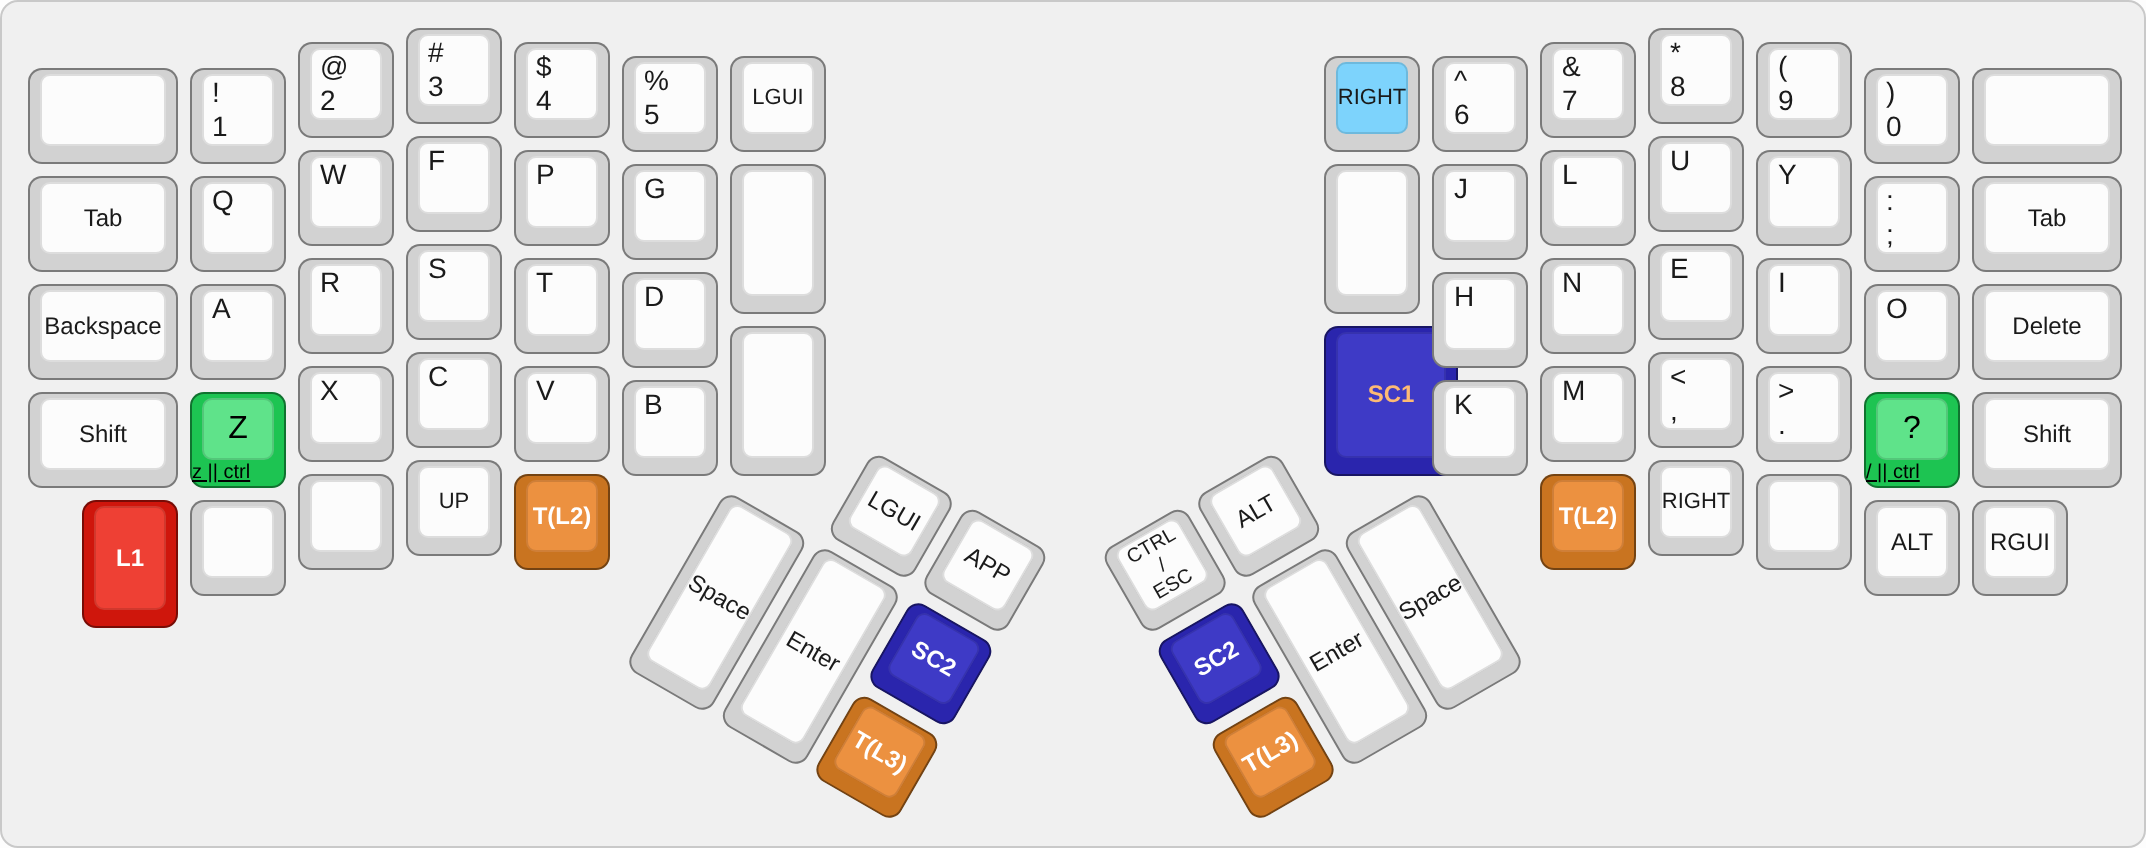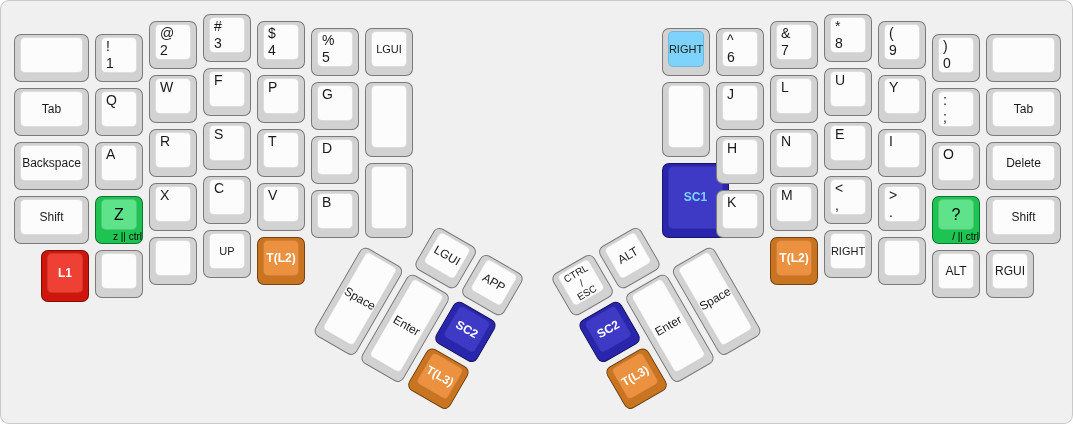--- a/index.html
+++ b/index.html
@@ -9,22 +9,22 @@
   .key{position:absolute;box-sizing:border-box;border:1px solid rgba(0,0,0,.42);
        border-radius:7px;}
   .cap{position:absolute;left:5px;right:5px;top:2px;bottom:8px;box-sizing:border-box;
        border:1px solid rgba(0,0,0,.12);border-radius:5px;}
   .cap.short{bottom:13px;}
   .lab{position:absolute;white-space:pre;}
   .lab.tl{top:0px;left:4px;}
   .lab.bl{bottom:1px;left:4px;}
   .ctr{position:absolute;left:0;right:0;top:0;bottom:0;display:flex;align-items:center;
        justify-content:center;text-align:center;white-space:pre-line;}
-  .front{position:absolute;bottom:0;left:0;right:0;text-align:right;
-         font-size:10px;line-height:12px;}
+  .front{position:absolute;bottom:0;left:0;right:0;text-align:left;
+         font-size:10px;line-height:12px;text-decoration:underline;}
   .f-letter{font-size:14px;line-height:16px;}
   .f-word{font-size:12px;}
   .f-small{font-size:11px;}
   .f-big{font-size:16px;}
   .f-multi{font-size:10px;line-height:11px;}
   .bold{font-weight:700;}
 </style>
 </head>
 <body>
 
@@ -41,21 +41,21 @@
       <div class="key" style="left: 3px; top: 131.25px; width: 75px; height: 48px; background: rgb(210, 210, 210); color: rgb(26, 26, 26);">
         <div class="cap" style="background: rgb(252, 252, 252);">
           <span class="ctr f-word">Backspace</span>
         </div>
       </div>
       <div class="key" style="left: 3px; top: 185.25px; width: 75px; height: 48px; background: rgb(210, 210, 210); color: rgb(26, 26, 26);">
         <div class="cap" style="background: rgb(252, 252, 252);">
           <span class="ctr f-word">Shift</span>
         </div>
       </div>
-      <div class="key bold" style="left: 30px; top: 239.25px; width: 48px; height: 52px; background: rgb(207, 22, 12); color: rgb(255, 255, 255);">
+      <div class="key bold" style="left: 30px; top: 239.25px; width: 48px; height: 64px; background: rgb(207, 22, 12); color: rgb(255, 255, 255);">
         <div class="cap" style="background: rgb(238, 64, 52);">
           <span class="ctr f-word">L1</span>
         </div>
       </div>
       <div class="key" style="left: 84px; top: 23.25px; width: 48px; height: 48px; background: rgb(210, 210, 210); color: rgb(26, 26, 26);">
         <div class="cap" style="background: rgb(252, 252, 252);">
           <span class="lab tl f-letter">!</span>
           <span class="lab bl f-letter">1</span>
         </div>
       </div>
@@ -189,21 +189,21 @@
     </div>
   <div class="section" style="left: 10px; top: 10px;">
       <div class="key" style="left: 651px; top: 16.5px; width: 48px; height: 48px; background: rgb(210, 210, 210); color: rgb(26, 26, 26);">
         <div class="cap" style="background: #7dd3fc;">
           <span class="ctr f-small">RIGHT</span>
         </div>
       </div>
       <div class="key" style="left: 651px; top: 70.5px; width: 48px; height: 75px; background: rgb(210, 210, 210); color: rgb(26, 26, 26);">
         <div class="cap" style="background: rgb(252, 252, 252);"></div>
       </div>
-      <div class="key bold" style="left: 651px; top: 151.5px; width: 67px; height: 75px; background: rgb(42, 37, 173); color: #7dd3fc;">
+      <div class="key bold" style="left: 651px; top: 151.5px; width: 67px; height: 75px; background: rgb(42, 37, 173); color: #fdba74;">
         <div class="cap" style="background: rgb(62, 58, 198);">
           <span class="ctr f-word">SC1</span>
         </div>
       </div>
       <div class="key" style="left: 705px; top: 16.5px; width: 48px; height: 48px; background: rgb(210, 210, 210); color: rgb(26, 26, 26);">
         <div class="cap" style="background: rgb(252, 252, 252);">
           <span class="lab tl f-letter">^</span>
           <span class="lab bl f-letter">6</span>
         </div>
       </div>

